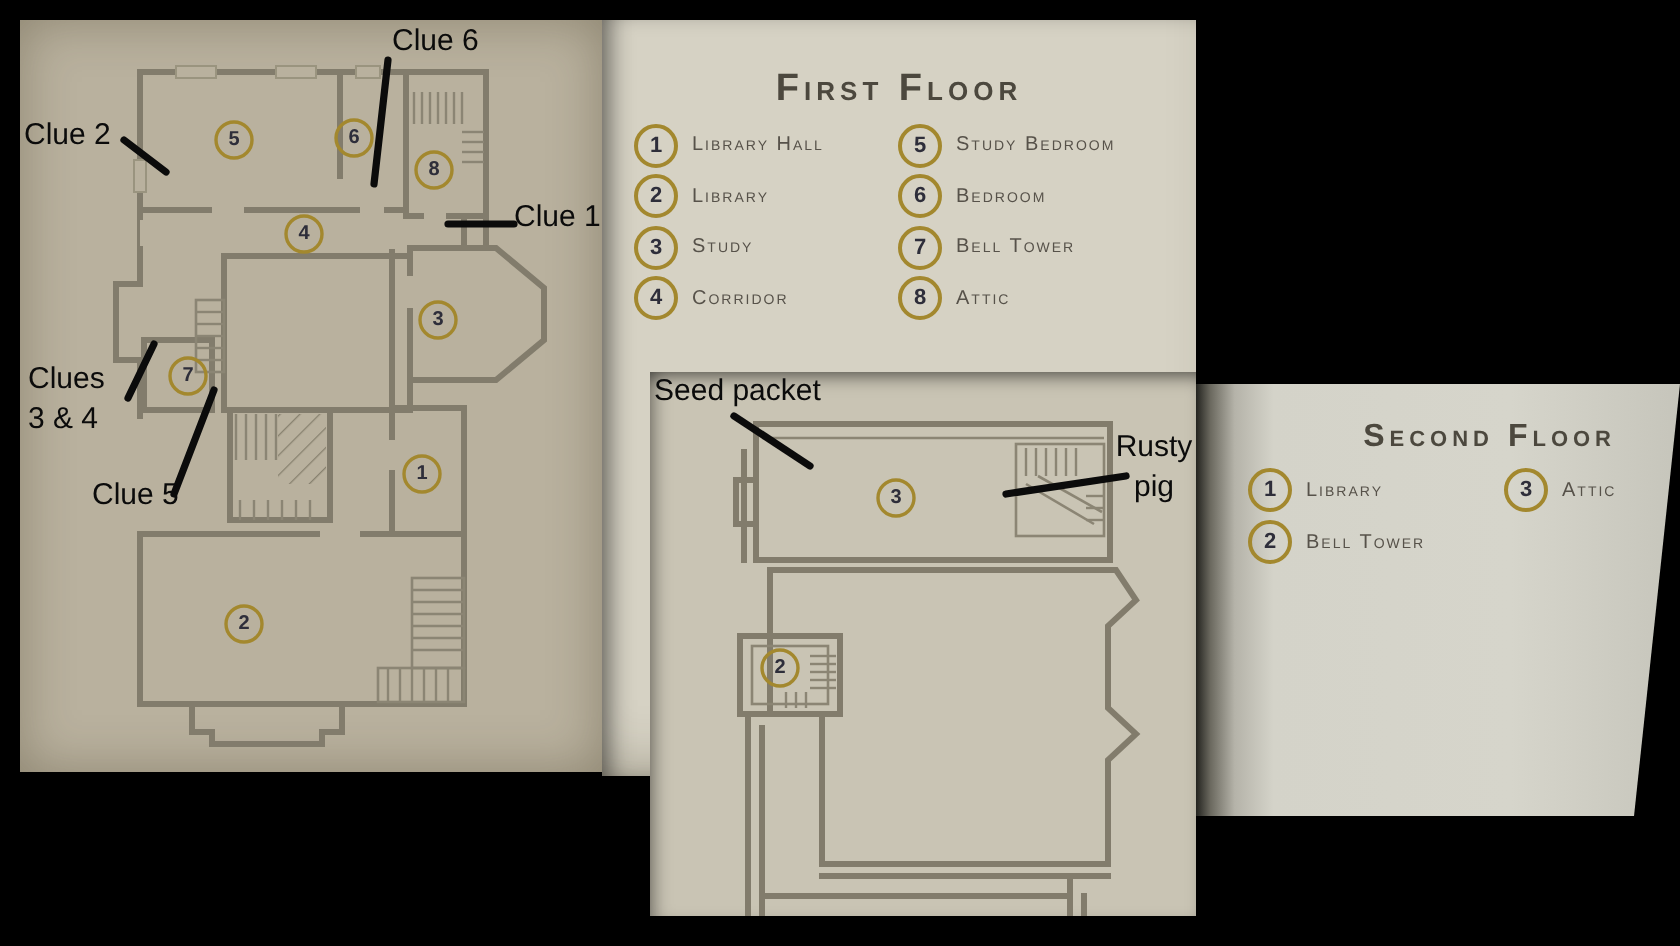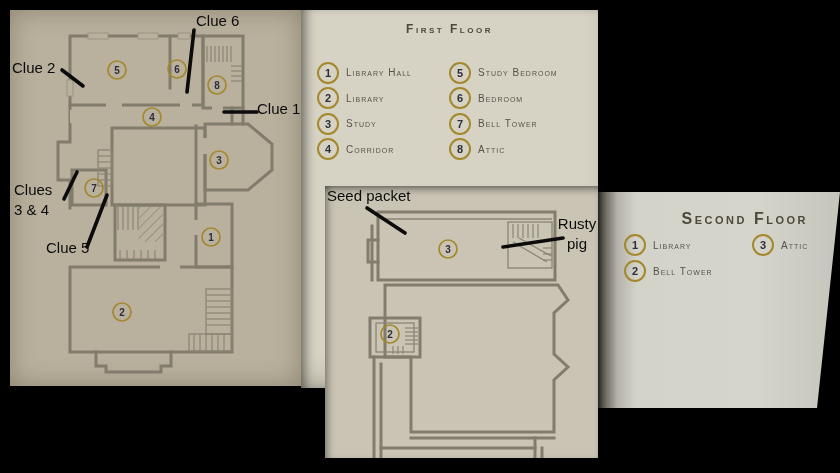--- a/index.html
+++ b/index.html
@@ -9,21 +9,21 @@
   #map1-paper{left:10px;top:10px;width:291px;height:376px;background:#b9b19e;z-index:1;
               box-shadow:inset 0 0 26px rgba(60,52,30,.35);}
   #legend1-paper{left:301px;top:10px;width:297px;height:378px;background:#d6d2c4;z-index:2;
               box-shadow:inset 9px 0 12px -6px rgba(0,0,0,.55), inset 0 -20px 30px -18px rgba(60,52,30,.35);}
   #map2-paper{left:325px;top:186px;width:273px;height:272px;background:#c9c4b4;z-index:3;
               box-shadow:inset 0 7px 9px -5px rgba(0,0,0,.55), inset 7px 0 9px -5px rgba(0,0,0,.4);}
   #legend2-page{left:598px;top:192px;width:242px;height:216px;z-index:4;
               background:linear-gradient(90deg,#23231f 0%,#6b695f 3%,#b5b3a9 8%,#d4d3c9 16%,#d6d5cb 65%,#c6c5bb 100%);
               clip-path:polygon(0 0,100% 0,90.5% 100%,0 100%);}
   .floor-title{font-variant:small-caps;letter-spacing:2.5px;color:#4c483e;font-weight:bold;}
-  #legend1-title{text-align:center;padding-top:12px;font-size:12px;}
+  #legend1-title{text-align:center;padding-top:24px;font-size:19px;}
   #legend2-title{text-align:right;padding-top:18px;padding-right:32px;font-size:16px;}
   .legend-grid{position:absolute;display:grid;grid-auto-flow:column;}
   #legend1-grid{left:16px;top:50px;grid-template-rows:repeat(4,25.5px);grid-template-columns:132px auto;}
   #legend2-grid{left:26px;top:40px;grid-template-rows:repeat(2,26px);grid-template-columns:128px auto;}
   .legend-row{display:flex;align-items:center;gap:7px;}
   .num-circle{width:18px;height:18px;border:2px solid #a3882e;border-radius:50%;
               display:flex;align-items:center;justify-content:center;
               font-size:11px;font-weight:bold;color:#2e2e3a;flex:0 0 auto;}
   .legend-label{font-variant:small-caps;letter-spacing:1px;font-size:10px;color:#57524a;white-space:nowrap;}
   .note{position:absolute;z-index:10;color:#0b0b0b;font-size:15px;line-height:1.35;white-space:pre-line;}

